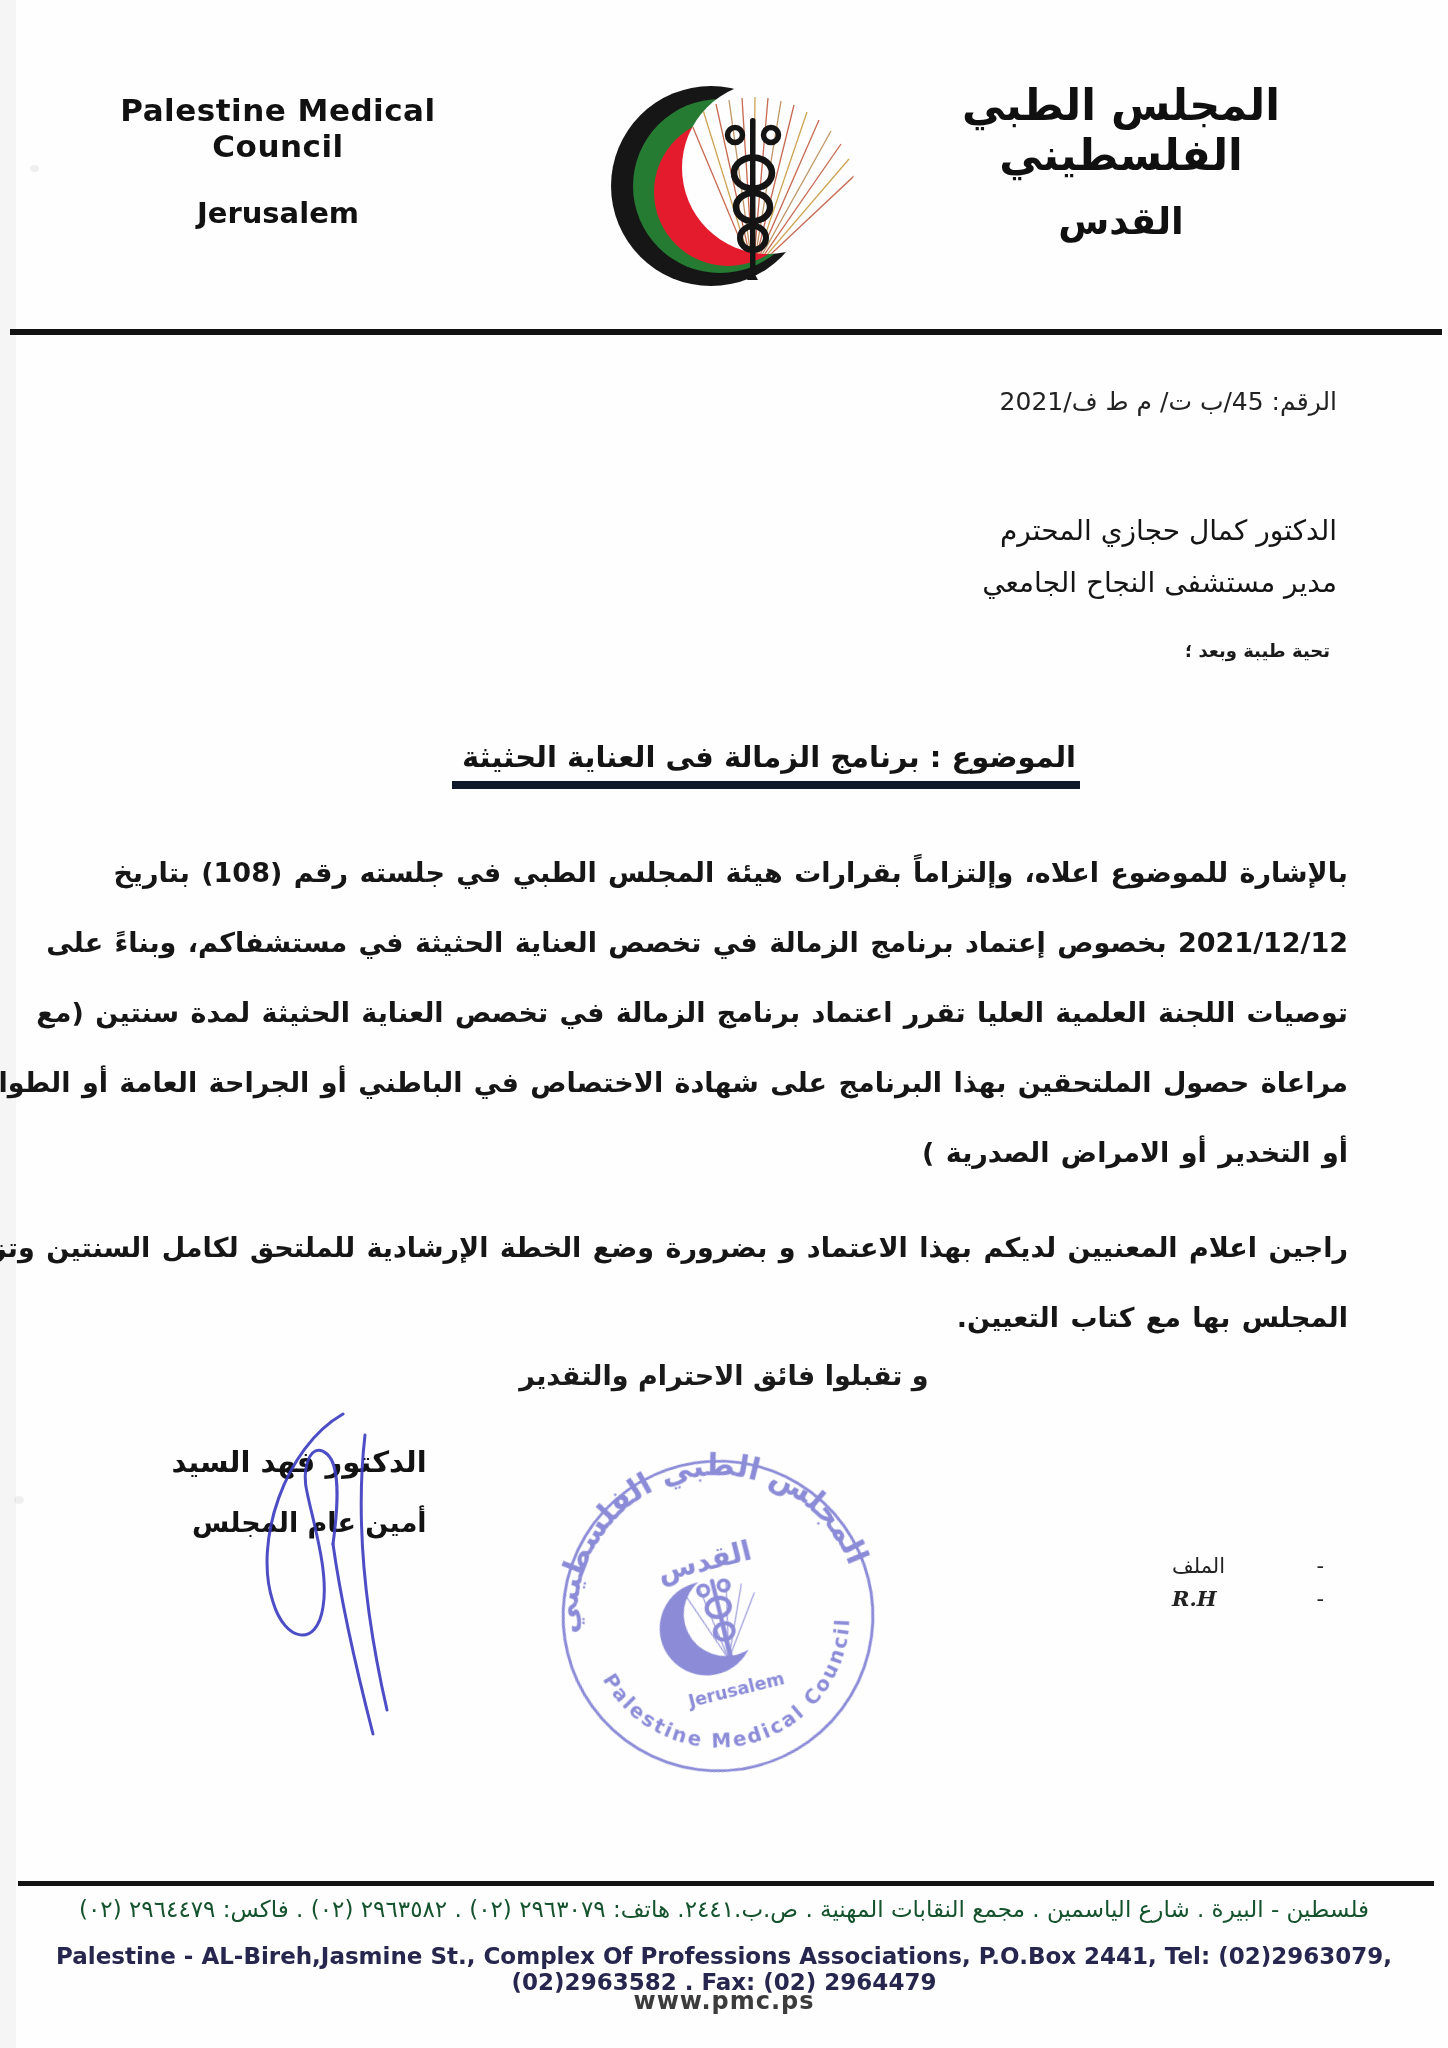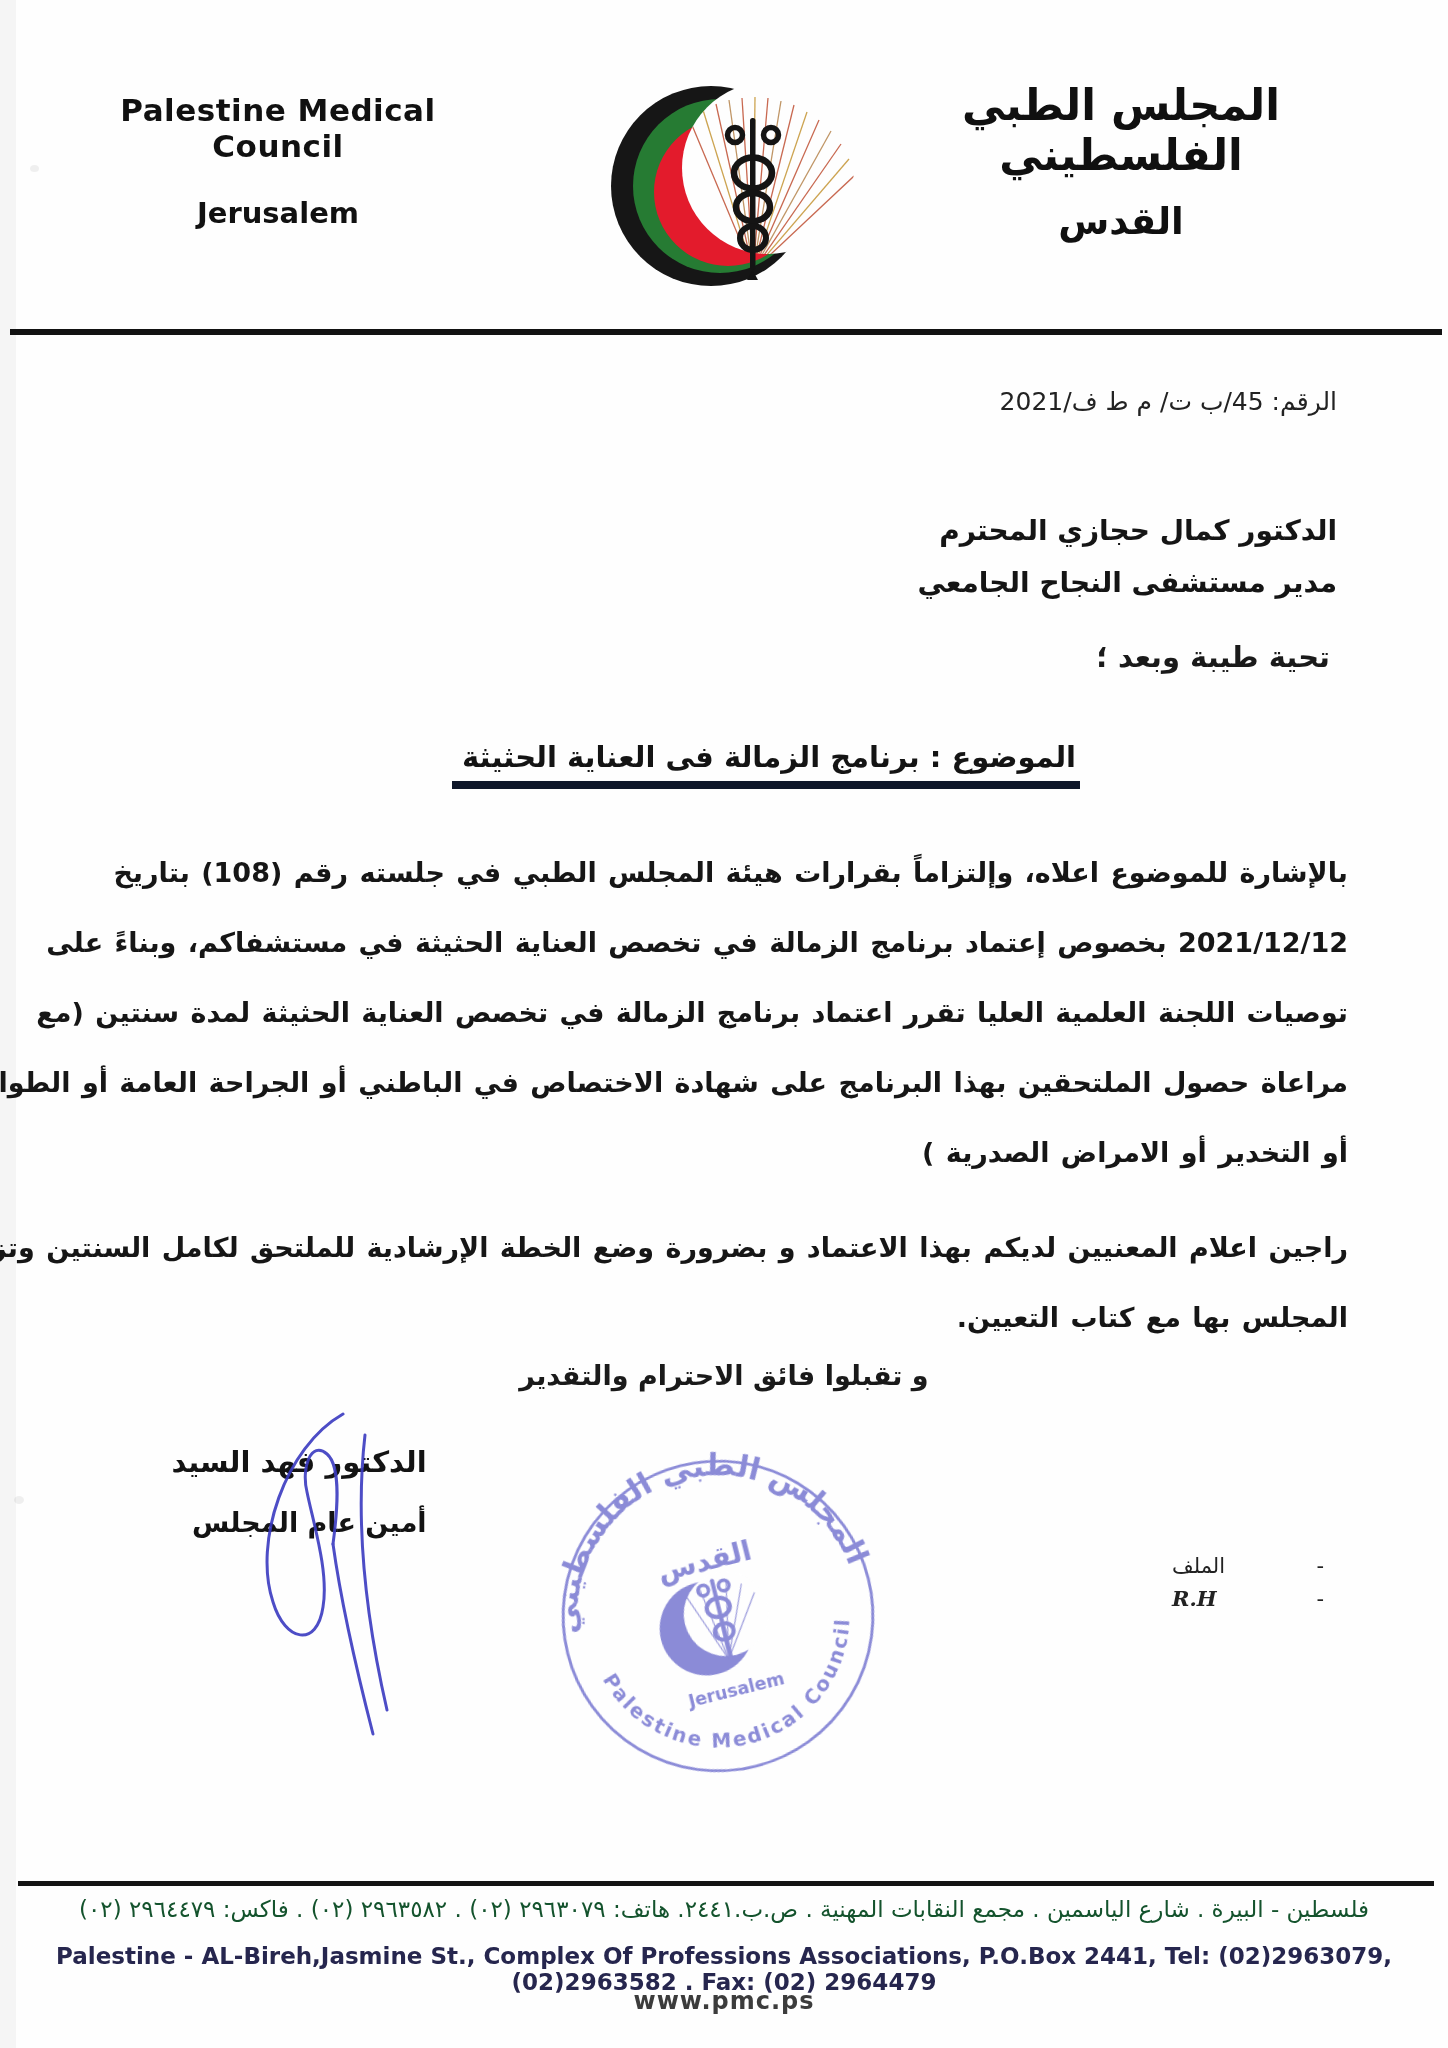--- a/index.html
+++ b/index.html
@@ -19,22 +19,22 @@
   
   .hdr-en{left:88px;top:92px;width:380px;text-align:center;font-weight:700;color:#111;}
   .hdr-en .l1{font-size:31px;letter-spacing:.5px;}
   .hdr-en .l2{font-size:29px;margin-top:32px;}
   .hdr-ar{right:92px;top:80px;width:470px;text-align:center;font-weight:700;color:#101010;direction:rtl;}
   .hdr-ar .l1{font-size:43px;}
   .hdr-ar .l2{font-size:37px;margin-top:20px;}
   .logo-box{left:603px;top:66px;width:268px;height:248px;}
   .rule-top{left:10px;right:6px;top:329px;height:6px;background:#121212;}
   .date-block{right:111px;top:383px;text-align:right;direction:rtl;font-size:25px;line-height:38px;color:#222;}
-  .recipient{right:111px;top:505px;direction:rtl;font-size:28px;font-weight:700;line-height:52px;color:#151515;}
-  .greeting{right:118px;top:640px;text-align:right;direction:rtl;font-size:29px;font-weight:700;color:#1a1a1a;}
+  .recipient{right:111px;top:505px;direction:rtl;font-size:28px;font-weight:400;line-height:52px;color:#151515;}
+  .greeting{right:118px;top:640px;text-align:right;direction:rtl;font-size:18px;font-weight:700;color:#1a1a1a;}
 
   .subject-wrap{right:368px;top:740px;direction:rtl;}
   .subject{display:inline-block;font-size:29px;font-weight:700;border-bottom:8px solid #0f172a;padding:0 4px 7px 10px;color:#141414;}
 
   
   .body-block{left:150px;right:100px;top:838px;direction:rtl;font-size:27px;font-weight:700;color:#161616;}
   .body-line{height:70px;line-height:70px;text-align:justify;text-align-last:justify;word-spacing:2px;white-space:nowrap;}
   .body-line.last{text-align:right;text-align-last:right;padding-left:0;}
   .p1-last{padding-right:0;margin-left:113px;text-align:left;text-align-last:left;direction:rtl;}
   .p2{margin-top:25px;}

